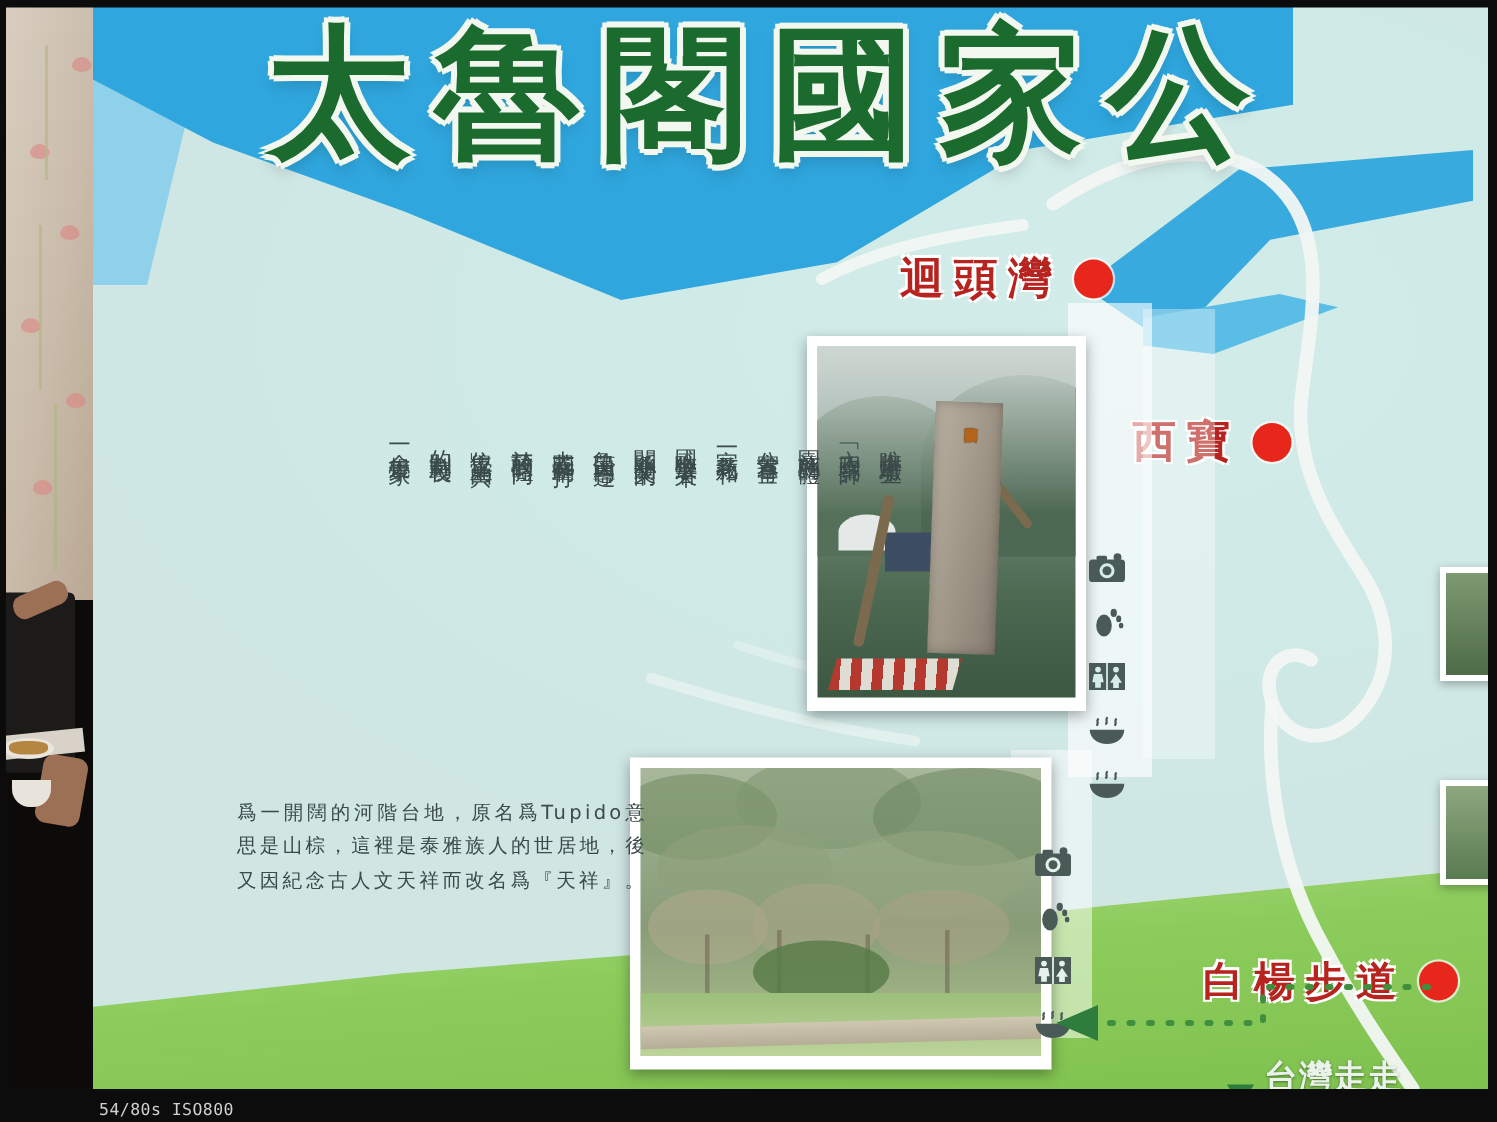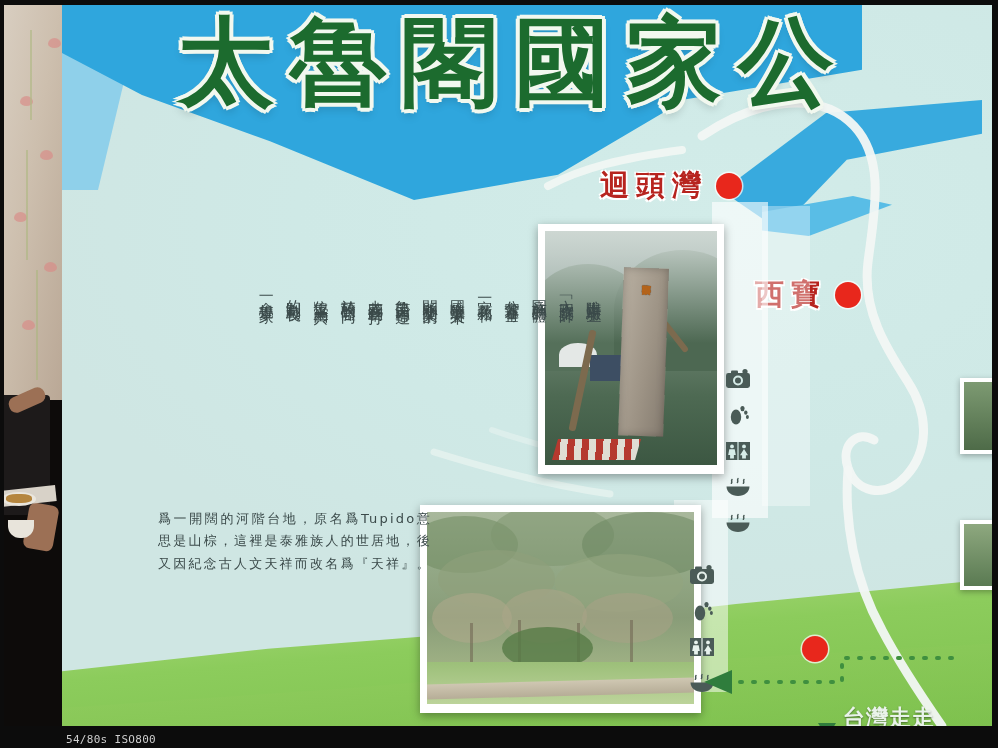--- a/index.html
+++ b/index.html
@@ -136,21 +136,21 @@
   
   .vtext{position:absolute;left:192px;top:288px;
     display:flex;flex-direction:row-reverse;gap:3px;}
   .vcol{writing-mode:vertical-rl;text-orientation:upright;
     font-size:15px;line-height:1.62;color:#3b4a4a;letter-spacing:2px;
     font-family:"DejaVu Sans","Liberation Sans",sans-serif;}
 
   
   .para{position:absolute;left:70px;width:300px;color:#3b4a4a;
     font-size:13px;line-height:1.72;letter-spacing:2.2px;text-align:justify;}
-  #para-1{top:508px;}
+  #para-1{top:532px;}
   #para-2{top:576px;}
   .para .indent{padding-left:26px;display:block;}
 
   
   .trail{position:absolute;left:600px;top:648px;width:300px;height:56px;}
 
   
   .frame-t{position:absolute;left:0;top:0;width:998px;height:5px;background:#0c0c0c;}
   .frame-b{position:absolute;left:0;bottom:0;width:998px;height:22px;background:#0c0c0c;}
   .frame-l{position:absolute;left:0;top:0;width:4px;height:748px;background:#0c0c0c;}
@@ -228,20 +228,21 @@
       <span class="ptxt">西寶</span>
       <span class="dot"></span>
     </div>
 
     <div class="place" id="place-huitouwan">
       <span class="ptxt">迴頭灣</span>
       <span class="dot"></span>
     </div>
 
     <div class="place" id="place-baiyang">
+      <span class="ptxt">白楊步道</span>
       <span class="dot"></span>
     </div>
 
     <div class="panel" id="panel-1"></div>
     <div class="panel" id="panel-2"></div>
     <div class="panel" id="panel-3"></div>
 
     <div class="photo" id="photo-xibao">
       <div class="inner">
         <div class="mtn" style="left:-10%;top:14%;width:70%;height:46%;"></div>

